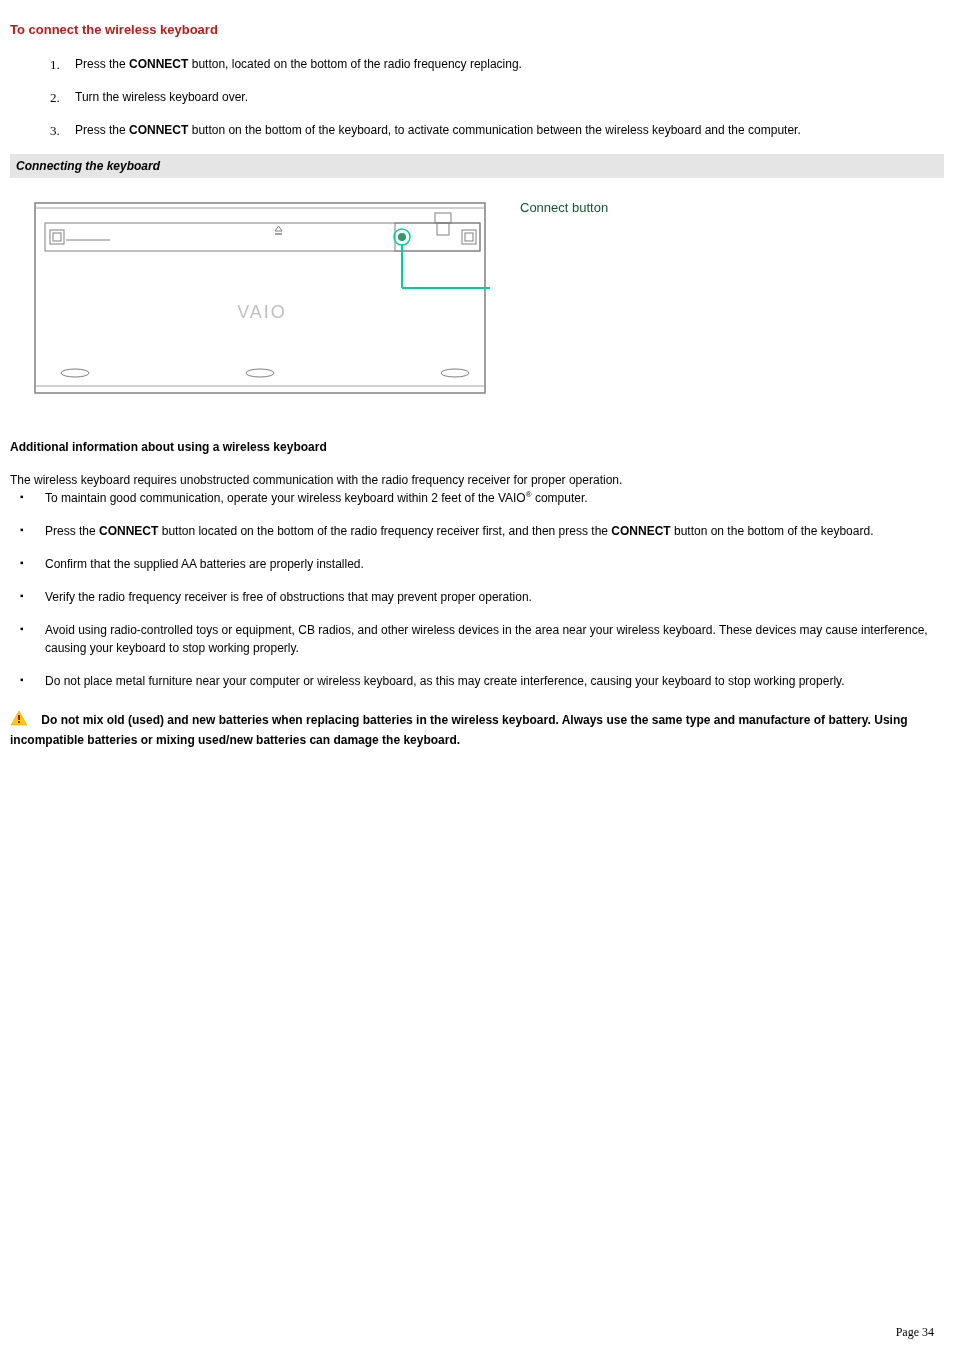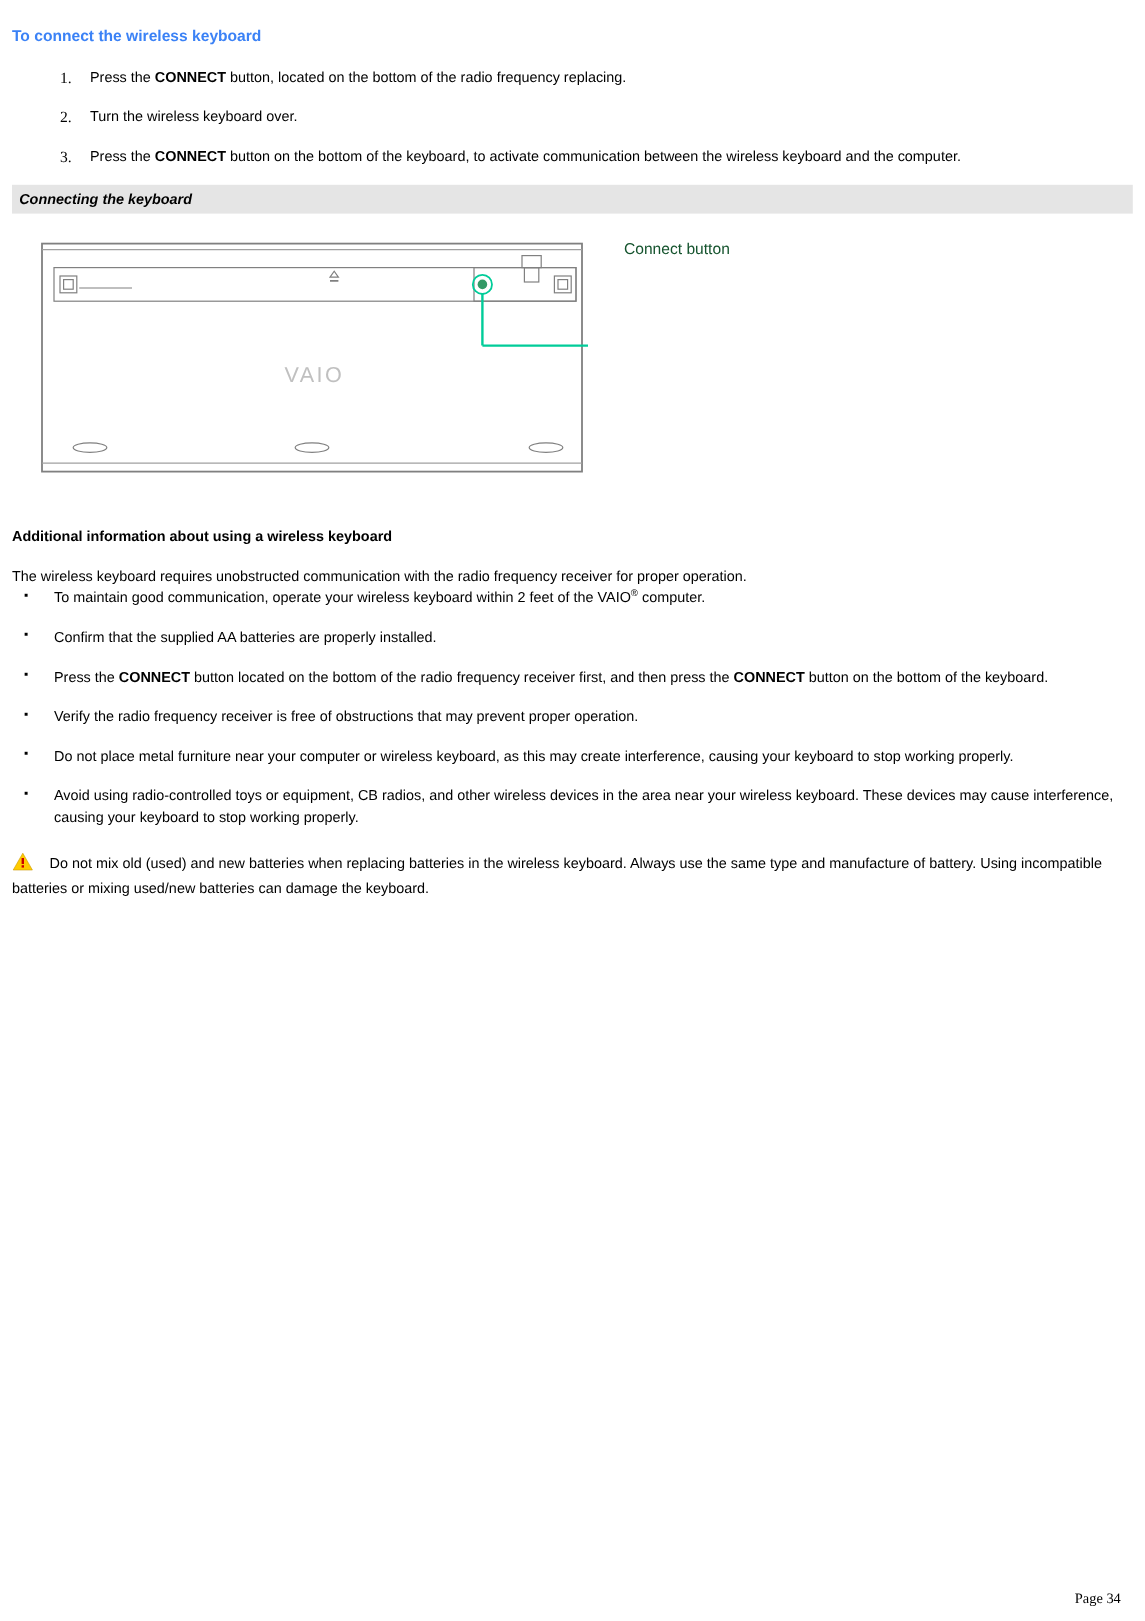--- a/index.html
+++ b/index.html
@@ -5,21 +5,21 @@
     body {
       font-family: Verdana, Arial, sans-serif;
       font-size: 12px;
       line-height: 1.5;
       color: #000;
       margin: 0;
       padding: 10px;
       width: 934px;
     }
     .section-heading {
-      color: #3b82f6;
+      color: #b91c1c;
       font-weight: bold;
       font-size: 13px;
       margin-top: 10px;
       margin-bottom: 15px;
     }
     .ordered-list {
       list-style: none;
       padding-left: 40px;
       margin: 0;
     }
@@ -77,21 +77,21 @@
     }
     .bullet-list li::before {
       content: "▪";
       position: absolute;
       left: 0;
       top: 0;
       font-size: 10px;
     }
     .warning-block {
       margin-top: 20px;
-      font-weight: normal;
+      font-weight: bold;
       line-height: 1.5;
     }
     .warning-icon {
       display: inline-block;
       vertical-align: middle;
       margin-right: 10px;
     }
     .page-footer {
       position: fixed;
       bottom: 10px;
@@ -163,33 +163,33 @@
 
 <div class="subheading">Additional information about using a wireless keyboard</div>
 
 <div class="body-text">The wireless keyboard requires unobstructed communication with the radio frequency receiver for proper operation.</div>
 
 <ul class="bullet-list">
   <li>
     <span>To maintain good communication, operate your wireless keyboard within 2 feet of the VAIO</span><span class="reg-mark">®</span><span> computer.</span>
   </li>
   <li>
+    <span>Press the </span><b>CONNECT</b><span> button located on the bottom of the radio frequency receiver first, and then press the </span><b>CONNECT</b><span> button on the bottom of the keyboard.</span>
+  </li>
+  <li>
     <span>Confirm that the supplied AA batteries are properly installed.</span>
   </li>
   <li>
-    <span>Press the </span><b>CONNECT</b><span> button located on the bottom of the radio frequency receiver first, and then press the </span><b>CONNECT</b><span> button on the bottom of the keyboard.</span>
-  </li>
-  <li>
     <span>Verify the radio frequency receiver is free of obstructions that may prevent proper operation.</span>
   </li>
   <li>
+    <span>Avoid using radio-controlled toys or equipment, CB radios, and other wireless devices in the area near your wireless keyboard. These devices may cause interference, causing your keyboard to stop working properly.</span>
+  </li>
+  <li>
     <span>Do not place metal furniture near your computer or wireless keyboard, as this may create interference, causing your keyboard to stop working properly.</span>
-  </li>
-  <li>
-    <span>Avoid using radio-controlled toys or equipment, CB radios, and other wireless devices in the area near your wireless keyboard. These devices may cause interference, causing your keyboard to stop working properly.</span>
   </li>
 </ul>
 
 <div class="warning-block">
   <span class="warning-icon">
     <svg width="18" height="16" viewBox="0 0 18 16">
       <path d="M 9 1 L 17 15 L 1 15 Z" fill="#ffcc00" stroke="#cc9900" stroke-width="0.5"></path>
       <rect x="8" y="5" width="2" height="5" fill="#cc0000"></rect>
       <rect x="8" y="11" width="2" height="2" fill="#cc0000"></rect>
     </svg>

